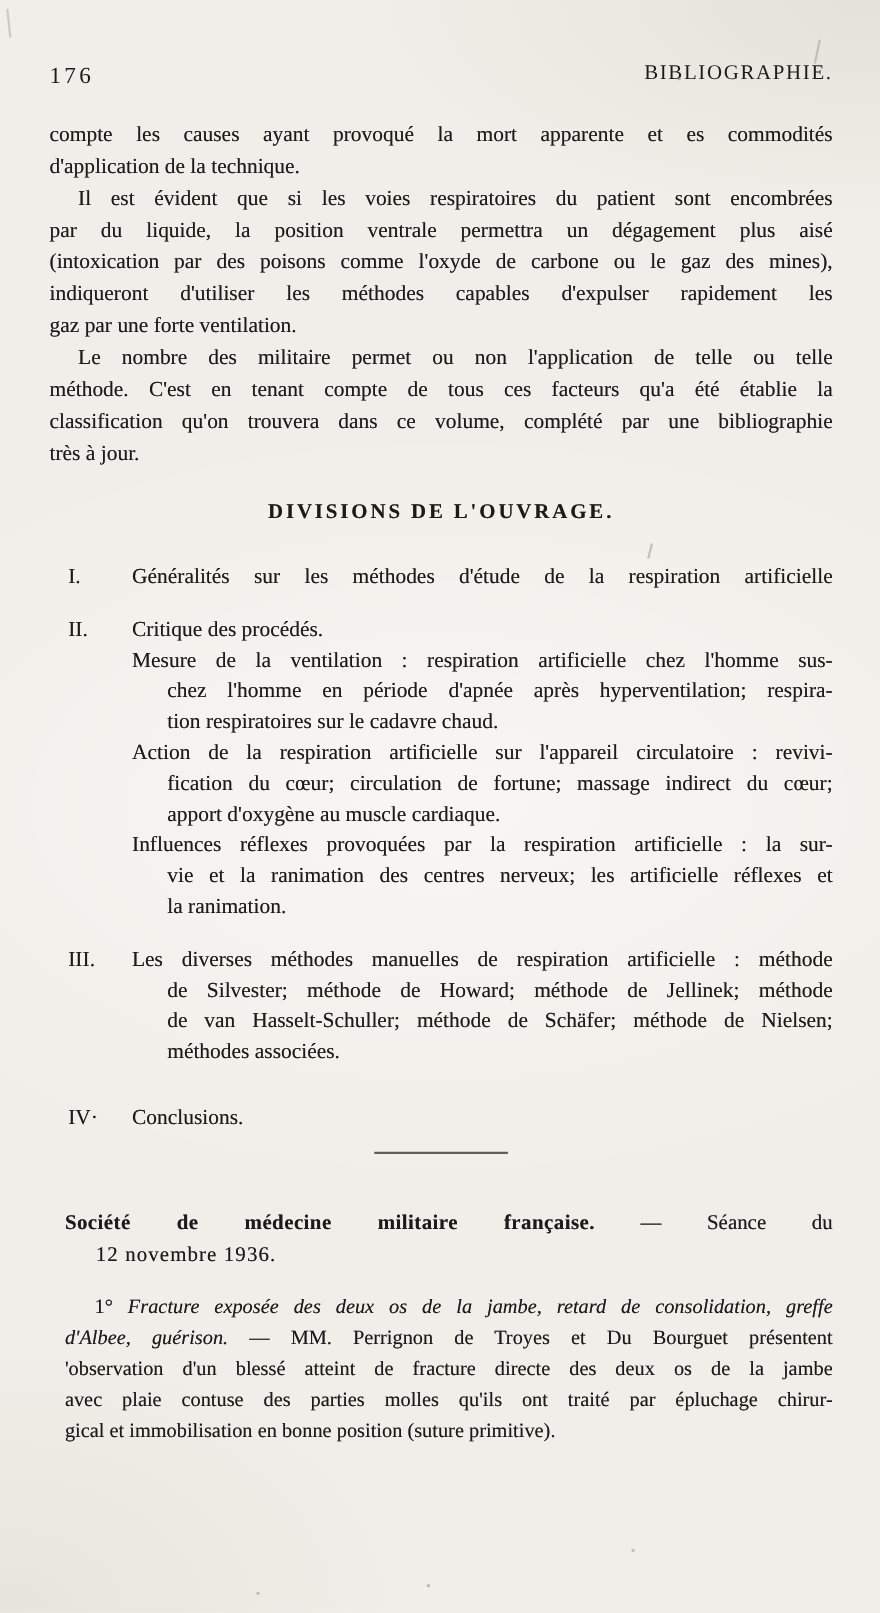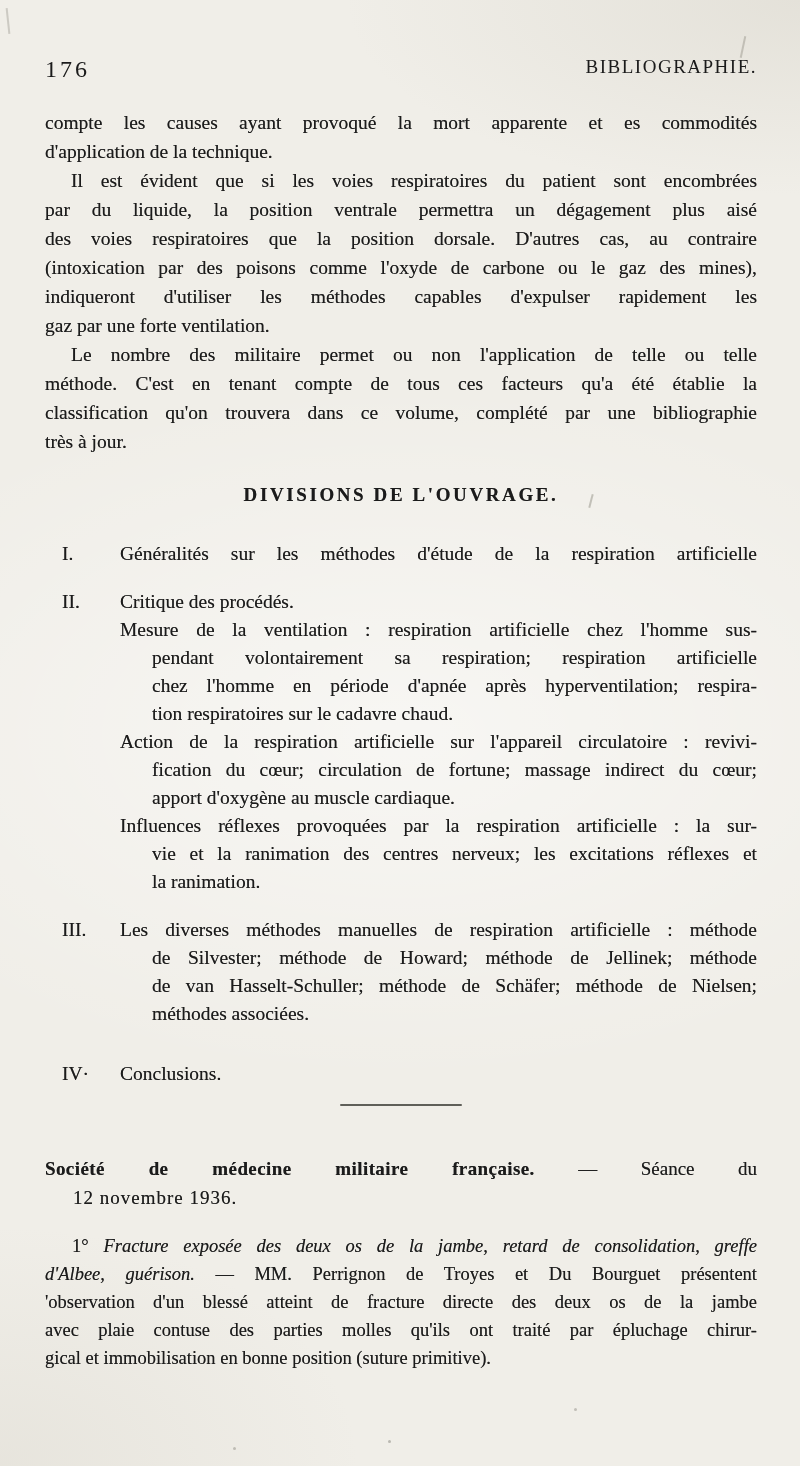--- a/index.html
+++ b/index.html
@@ -9,42 +9,42 @@
     color:#1b1b1b;
     background:
       radial-gradient(700px 300px at 100% 0%, rgba(185,180,164,0.22), transparent 65%),
       radial-gradient(600px 400px at 0% 100%, rgba(190,185,170,0.18), transparent 60%),
       radial-gradient(900px 500px at 50% 50%, rgba(255,255,255,0.5), transparent 70%),
       #f0eee8;
   }
   .page{position:absolute;inset:0;padding:56px 43px 0 45px;box-sizing:border-box;}
   
   .header{position:relative;height:26px;}
-  .pagenum{position:absolute;left:0;top:0;font-size:24px;letter-spacing:3px;}
+  .pagenum{position:absolute;left:0;top:0;font-size:21px;letter-spacing:3px;}
   .running{position:absolute;left:0;right:0;top:0;text-align:right;font-size:19px;letter-spacing:1.5px;}
   
   .tl{line-height:29px;text-align:justify;text-align-last:justify;text-shadow:0 0 .4px rgba(10,10,10,.55);}
   .tl.last{text-align-last:left;}
   .just .tl.last{text-align-last:justify;}
   
   .paras{margin-top:26px;font-size:19.5px;}
   .para.ind .tl.first{text-indent:26px;}
   
   .divisions-heading{margin-top:28px;text-align:center;font-size:19px;letter-spacing:2.6px;font-weight:bold;text-shadow:0 0 .3px rgba(10,10,10,.5);}
   .div-list{margin-top:34px;font-size:19.5px;}
   .div-list .tl{line-height:28px;}
   .div-item{display:flex;margin-bottom:20px;}
   .div-item:last-child{margin-bottom:0;margin-top:32px;}
   .numeral{flex:none;width:75px;box-sizing:border-box;padding-left:17px;line-height:28px;text-shadow:0 0 .4px rgba(10,10,10,.55);}
   .div-text{flex:1;min-width:0;}
   .block .tl:not(.first){padding-left:32px;}
   
   .rule{width:122px;height:2px;background:#454540;margin:16px auto 0;opacity:.85;border-radius:1px;}
   
-  .seance{margin-top:48px;font-size:19px;}
+  .seance{margin-top:48px;font-size:19px;margin-left:14px;}
   .seance-heading .tl{line-height:29px;}
   .seance-heading .tl.last{padding-left:28px;letter-spacing:1px;}
   .bold{font-weight:bold;letter-spacing:.4px;}
   .plain{font-weight:normal;}
   .italic{font-style:italic;}
   .seance-para{margin-top:20px;font-size:18.5px;}
   .seance-para .tl{line-height:28px;}
   .seance-para .tl.first{text-indent:27px;}
   
   .speck{position:absolute;background:#6a675e;border-radius:50%;}
@@ -61,21 +61,20 @@
   </div>
 
   <div class="paras">
       <div class="para">
         <div class="tl first">compte les causes ayant provoqué la mort apparente et es commodités</div>
         <div class="tl last">d'application de la technique.</div>
       </div>
       <div class="para ind">
         <div class="tl first">Il est évident que si les voies respiratoires du patient sont encombrées</div>
         <div class="tl">par du liquide, la position ventrale permettra un dégagement plus aisé</div>
-        <div class="tl">des voies respiratoires que la position dorsale. D'autres cas, au contraire</div>
         <div class="tl">(intoxication par des poisons comme l'oxyde de carbone ou le gaz des mines),</div>
         <div class="tl">indiqueront d'utiliser les méthodes capables d'expulser rapidement les</div>
         <div class="tl last">gaz par une forte ventilation.</div>
       </div>
       <div class="para ind">
         <div class="tl first">Le nombre des militaire permet ou non l'application de telle ou telle</div>
         <div class="tl">méthode. C'est en tenant compte de tous ces facteurs qu'a été établie la</div>
         <div class="tl">classification qu'on trouvera dans ce volume, complété par une bibliographie</div>
         <div class="tl last">très à jour.</div>
       </div>
@@ -93,32 +92,31 @@
         </div>
       </div>
       <div class="div-item">
         <div class="numeral">II.</div>
         <div class="div-text">
           <div class="block">
             <div class="tl first last">Critique des procédés.</div>
           </div>
           <div class="block">
             <div class="tl first">Mesure de la ventilation : respiration artificielle chez l'homme sus-</div>
-            <div class="tl">pendant volontairement sa respiration; respiration artificielle</div>
             <div class="tl">chez l'homme en période d'apnée après hyperventilation; respira-</div>
             <div class="tl last">tion respiratoires sur le cadavre chaud.</div>
           </div>
           <div class="block">
             <div class="tl first">Action de la respiration artificielle sur l'appareil circulatoire : revivi-</div>
             <div class="tl">fication du cœur; circulation de fortune; massage indirect du cœur;</div>
             <div class="tl last">apport d'oxygène au muscle cardiaque.</div>
           </div>
           <div class="block">
             <div class="tl first">Influences réflexes provoquées par la respiration artificielle : la sur-</div>
-            <div class="tl">vie et la ranimation des centres nerveux; les excitations réflexes et</div>
+            <div class="tl">vie et la ranimation des centres nerveux; les artificielle réflexes et</div>
             <div class="tl last">la ranimation.</div>
           </div>
         </div>
       </div>
       <div class="div-item">
         <div class="numeral">III.</div>
         <div class="div-text">
           <div class="block">
             <div class="tl first">Les diverses méthodes manuelles de respiration artificielle : méthode</div>
             <div class="tl">de Silvester; méthode de Howard; méthode de Jellinek; méthode</div>

